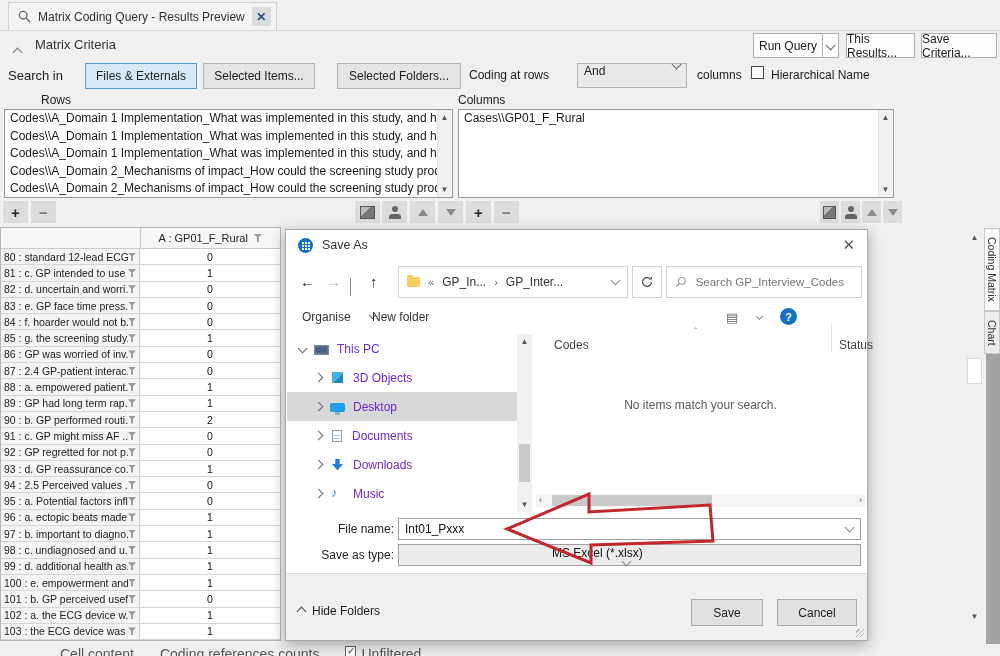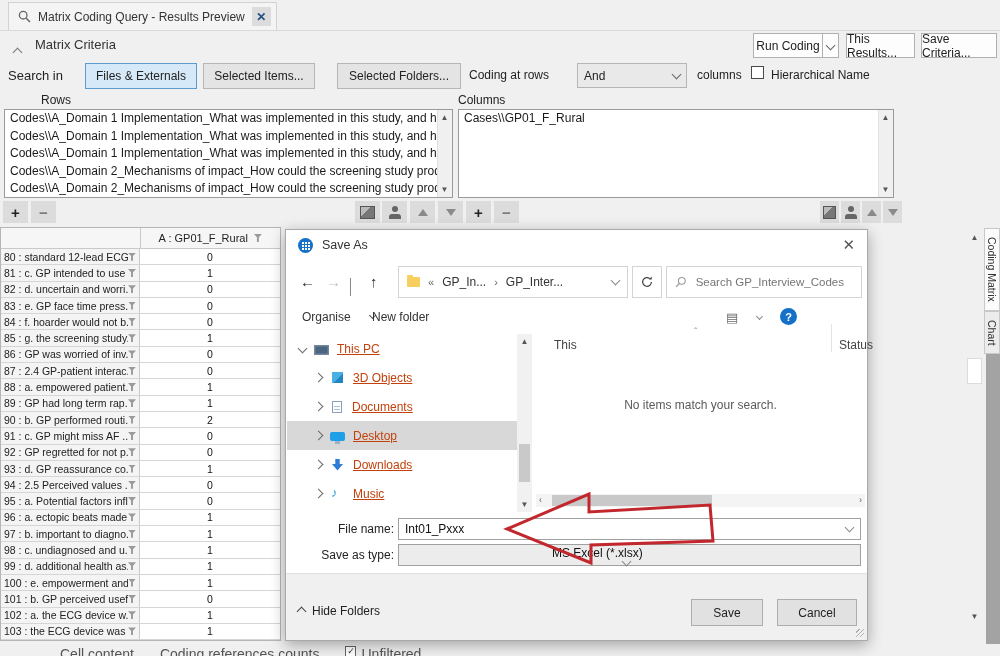--- a/index.html
+++ b/index.html
@@ -19,21 +19,21 @@
   .chev-up{transform:rotate(45deg);}
   .section-title{left:35px;top:37px;font-size:13px;color:#333;}
   .btn{position:absolute;box-sizing:border-box;background:#fdfdfd;border:1px solid #b0b0b0;font-size:12px;
        color:#222;display:flex;align-items:center;justify-content:center;cursor:pointer;}
   .btn.grey{background:#e4e4e4;border-color:#b5b5b5;}
   .btn.blue{background:#d6e9f8;border-color:#5b9bd0;}
 
   
   .lbl{position:absolute;font-size:13px;color:#222;}
   .combo{position:absolute;box-sizing:border-box;background:#e9e9e9;border:1px solid #b5b5b5;font-size:12px;
-         display:flex;align-items:center;padding:0 6px;justify-content:space-between;}
+         display:flex;padding:0 6px;justify-content:space-between;}
   .cdown{width:6px;height:6px;border-right:1.5px solid #666;border-bottom:1.5px solid #666;transform:rotate(45deg);margin-top:-3px;}
   .checkbox{position:absolute;width:13px;height:13px;background:#fff;border:1px solid #4a4a4a;box-sizing:border-box;}
 
   
   .listbox{position:absolute;background:#fff;border:1px solid #9a9a9a;box-sizing:border-box;overflow:hidden;}
   .listbox .inner{position:absolute;left:0;top:0;right:14px;bottom:0;overflow:hidden;}
   .list-item{font-size:12px;line-height:17.5px;padding:0 5px;white-space:nowrap;color:#1a1a1a;}
   .vscroll{position:absolute;right:0;top:0;bottom:0;width:14px;background:#f0f0f0;border-left:1px solid #e0e0e0;}
   .sarrow{position:absolute;left:0;width:13px;text-align:center;font-size:8px;color:#555;line-height:13px;}
 
@@ -87,21 +87,21 @@
   .helpq{position:absolute;width:17px;height:17px;border-radius:50%;background:#1470c8;color:#fff;font-size:11px;
          font-weight:bold;display:flex;align-items:center;justify-content:center;cursor:pointer;}
 
   
   .tree{position:absolute;left:1px;top:104px;width:230px;height:178px;overflow:hidden;}
   .tree-row{position:relative;height:29px;display:flex;align-items:center;gap:8px;box-sizing:border-box;cursor:pointer;}
   .tree-row.selected{background:#d8d8d8;}
   .tchev{width:6px;height:6px;border-right:1.4px solid #6a6a6a;border-bottom:1.4px solid #6a6a6a;
          transform:rotate(-45deg);flex:none;margin-left:2px;}
   .tree-row.expanded .tchev{transform:rotate(45deg);}
-  .tlabel{font-size:12px;color:#c2410c;text-decoration:underline;}
+  .tlabel{font-size:12px;color:#6d28d9;}
   .tic{width:15px;height:14px;position:relative;flex:none;}
   .ic-pc{background:linear-gradient(#55718a,#3c5possible870);} 
   .ic-pc{background:#4a6580;border-radius:1px;height:10px;margin-top:2px;box-shadow:inset 0 0 0 1.5px #71879c;}
   .ic-cube{background:linear-gradient(135deg,#4ab0e4 55%,#2286c2 55%);width:11px;height:11px;margin:1px 2px;}
   .ic-desktop{background:#1e9fe8;border-radius:2px;height:9px;margin-top:1px;}
   .ic-desktop::after{content:"";position:absolute;left:5px;bottom:-3px;width:5px;height:3px;background:#9ab2c4;}
   .ic-doc{width:10px;height:12px;margin:0 2px;background:#fff;border:1px solid #8aa0b8;box-sizing:border-box;
           background-image:repeating-linear-gradient(#fff 0 2px,#aebfcf 2px 3px);background-size:6px 100%;background-position:1px 2px;background-repeat:no-repeat;}
   .ic-download{background:#2e7cd6;width:11px;height:12px;margin:0 2px;
           clip-path:polygon(50% 100%,0 45%,30% 45%,30% 0,70% 0,70% 45%,100% 45%);}
@@ -150,21 +150,21 @@
         <circle cx="5.2" cy="5.2" r="3.8" fill="none" stroke="#666" stroke-width="1.3"></circle>
         <line x1="8.2" y1="8.2" x2="12" y2="12" stroke="#666" stroke-width="1.5"></line>
       </svg>
       <span>Matrix Coding Query - Results Preview</span>
       <span class="tab-close">✕</span>
     </div>
   </div>
 
   <span class="abs" style="left:14px;top:42px;"><span class="chev chev-up"></span></span>
   <div class="abs section-title">Matrix Criteria</div>
-  <div class="btn" style="left:753px;top:33px;width:70px;height:25px;">Run Coding</div>
+  <div class="btn" style="left:753px;top:33px;width:70px;height:25px;">Run Query</div>
   <div class="btn" style="left:822px;top:33px;width:17px;height:25px;">
       <span class="cdown" style="margin:0;"></span>
     </div>
   <div class="btn" style="left:846px;top:33px;width:69px;height:25px;">This Results...</div>
   <div class="btn" style="left:921px;top:33px;width:76px;height:25px;">Save Criteria...</div>
 
   <div class="lbl" style="left:8px;top:68px;">Search in</div>
   <div class="btn blue" style="left:85px;top:63px;width:112px;height:26px;">Files &amp; Externals</div>
   <div class="btn grey" style="left:203px;top:63px;width:112px;height:26px;">Selected Items...</div>
   <div class="btn grey" style="left:337px;top:63px;width:124px;height:26px;">Selected Folders...</div>
@@ -512,30 +512,30 @@
           <span class="tic ic-pc"></span>
           <span class="tlabel">This PC</span>
         </div>
 
         <div class="tree-row" style="padding-left: 26px;">
           <span class="tchev"></span>
           <span class="tic ic-cube"></span>
           <span class="tlabel">3D Objects</span>
         </div>
 
+        <div class="tree-row selected" style="padding-left: 26px;">
+          <span class="tchev"></span>
+          <span class="tic ic-desktop"></span>
+          <span class="tlabel">Desktop</span>
+        </div>
+
         <div class="tree-row" style="padding-left: 26px;">
           <span class="tchev"></span>
           <span class="tic ic-doc"></span>
           <span class="tlabel">Documents</span>
-        </div>
-
-        <div class="tree-row selected" style="padding-left: 26px;">
-          <span class="tchev"></span>
-          <span class="tic ic-desktop"></span>
-          <span class="tlabel">Desktop</span>
         </div>
 
         <div class="tree-row" style="padding-left: 26px;">
           <span class="tchev"></span>
           <span class="tic ic-download"></span>
           <span class="tlabel">Downloads</span>
         </div>
 
         <div class="tree-row" style="padding-left: 26px;">
           <span class="tchev"></span>
@@ -543,21 +543,21 @@
           <span class="tlabel">Music</span>
         </div>
       </div>
     <div class="tree-scroll">
       <div class="sarrow" style="top:1px;left:1px;">▲</div>
       <div class="tree-thumb"></div>
       <div class="sarrow" style="bottom:1px;left:1px;">▼</div>
     </div>
 
     <div class="flist-head">
-      <span style="position:absolute;left:20px;top:4px;">This</span>
+      <span style="position:absolute;left:20px;top:4px;">Codes</span>
       <span style="position:absolute;left:160px;top:-7px;color:#999;font-size:10px;">ˆ</span>
       <span style="position:absolute;left:297px;top:-10px;bottom:4px;border-left:1px solid #e4e4e4;"></span>
       <span style="position:absolute;left:305px;top:4px;">Status</span>
     </div>
     <div class="empty-msg">No items match your search.</div>
     <div class="hscroll">
       <span class="harrow" style="left:3px;">‹</span>
       <div class="hthumb"></div>
       <span class="harrow" style="right:3px;">›</span>
     </div>

